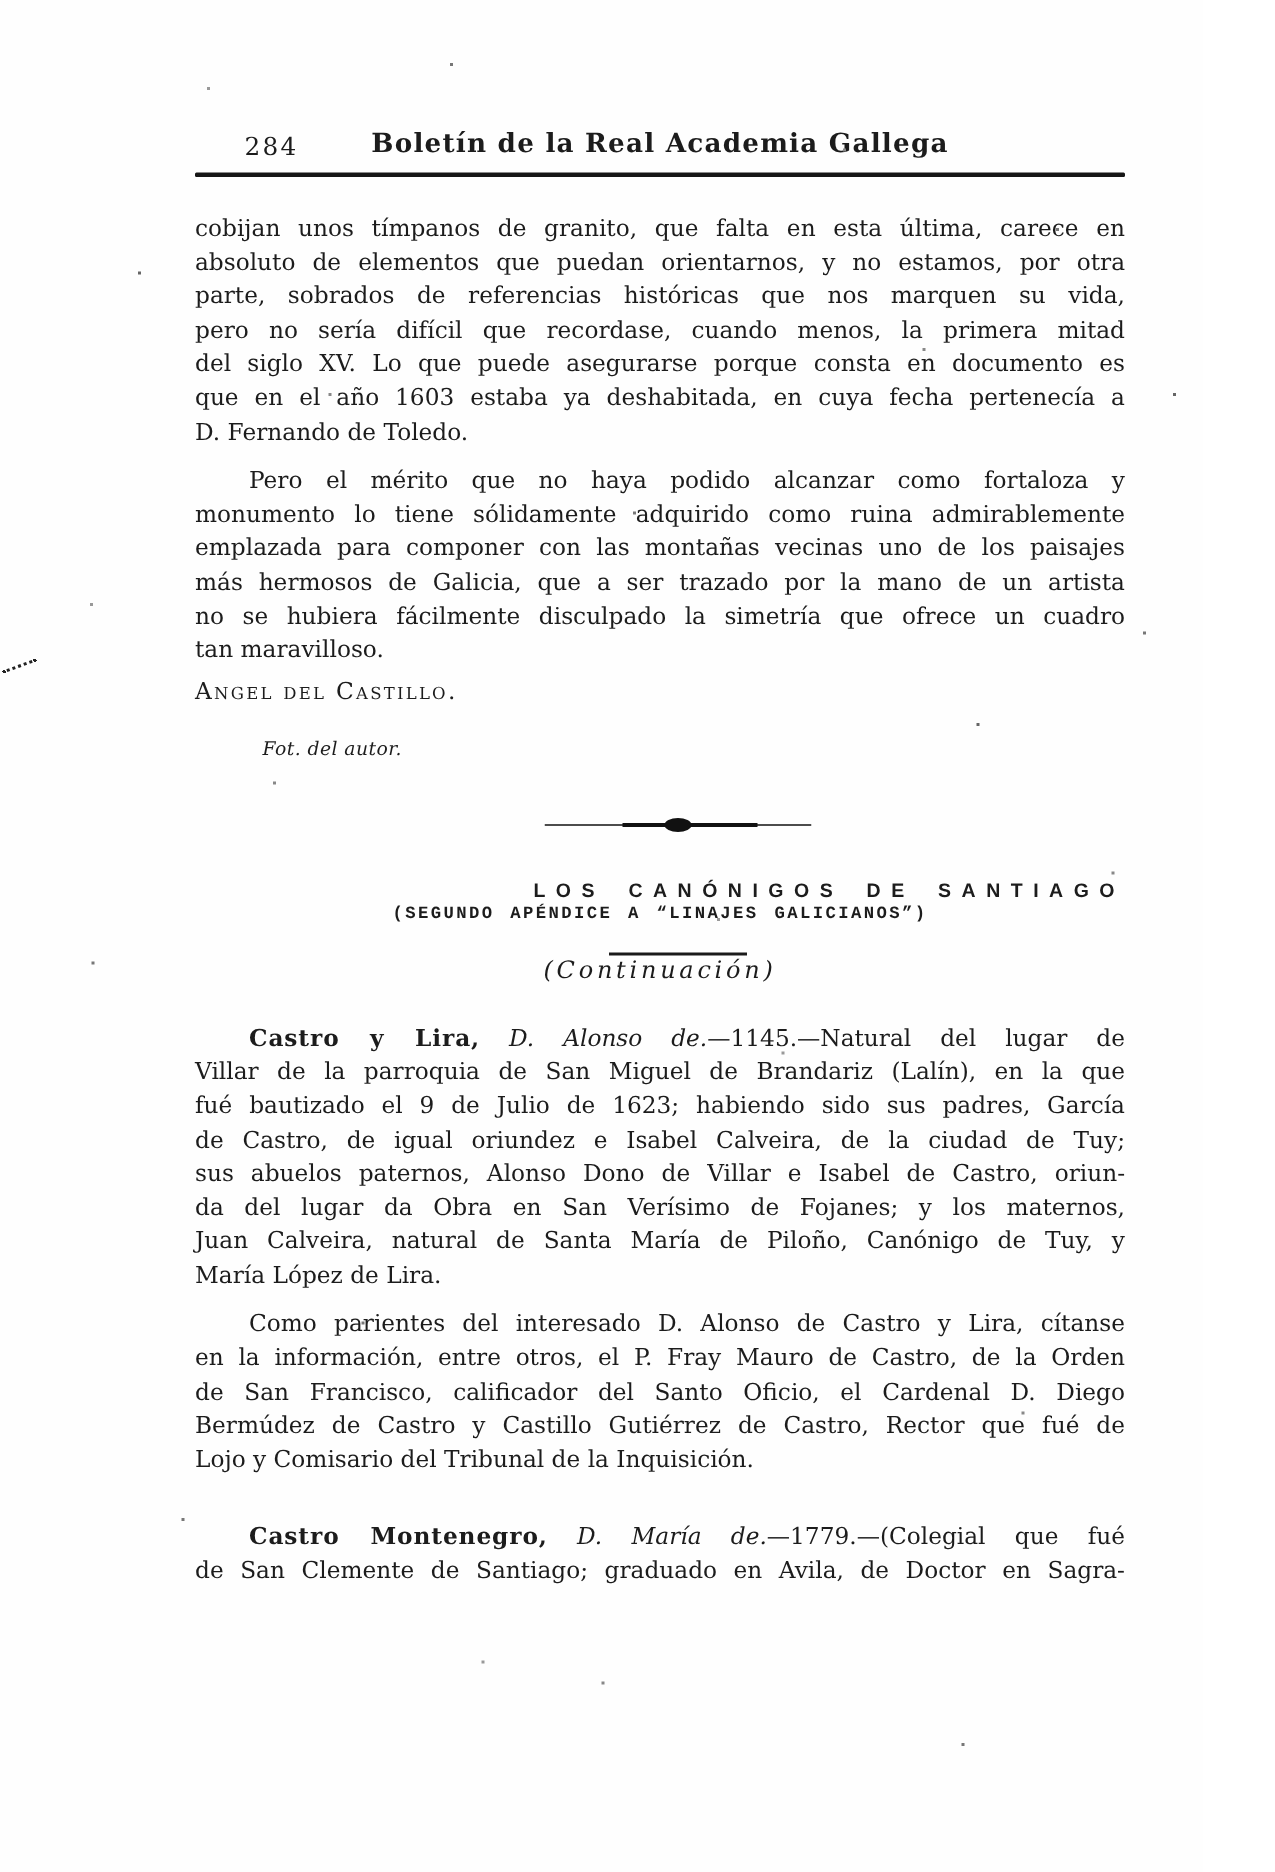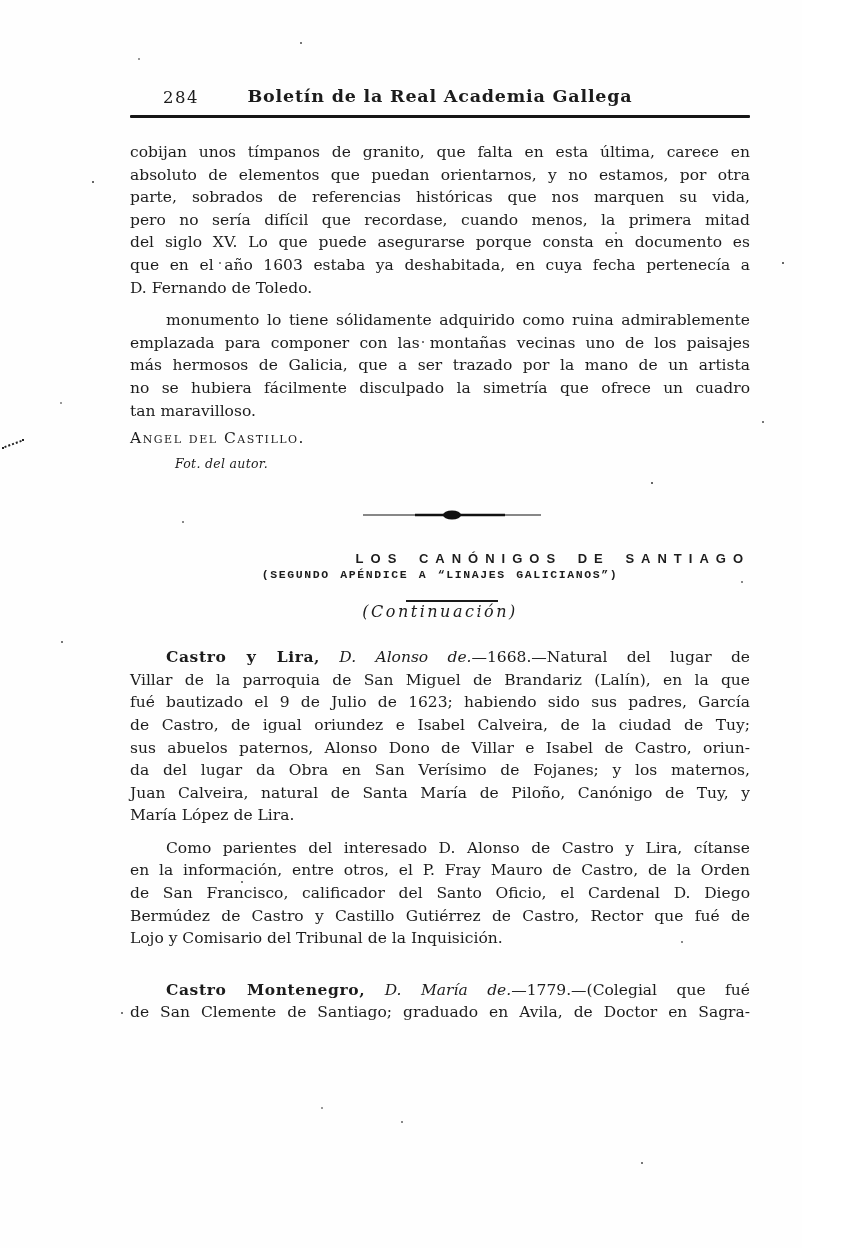--- a/index.html
+++ b/index.html
@@ -46,21 +46,21 @@
   .par-gap { margin-top: 10px; }
   .first-par { margin-top: 23px; }
 
   .signature {
     margin-top: 7px; padding-right: 38px;
     text-align: left;
     font-variant: small-caps;
     font-size: 15.5px; letter-spacing: 1.5px;
   }
   .photo-credit {
-    margin-top: 9px; margin-left: 45px;
+    margin-top: 21px; margin-left: 45px;
     font-style: italic; font-size: 12.5px; letter-spacing: 0.3px;
   }
 
   
   .divider { margin-top: 36px; text-align: center; transform: translateX(12px); height: 14px; }
 
   
   .article-title {
     margin: 30px 0 0 0; text-align: right;
     font-family: "Liberation Sans", sans-serif;
@@ -124,20 +124,21 @@
         <div class="tline">cobijan unos tímpanos de granito, que falta en esta última, carece en</div>
         <div class="tline">absoluto de elementos que puedan orientarnos, y no estamos, por otra</div>
         <div class="tline">parte, sobrados de referencias históricas que nos marquen su vida,</div>
         <div class="tline">pero no sería difícil que recordase, cuando menos, la primera mitad</div>
         <div class="tline">del siglo XV. Lo que puede asegurarse porque consta en documento es</div>
         <div class="tline">que en el año 1603 estaba ya deshabitada, en cuya fecha pertenecía a</div>
         <div class="tline tline-last">D. Fernando de Toledo.</div>
       </div>
 
     <div class="bodypar par-gap p-indent">
+        <div class="tline">Pero el mérito que no haya podido alcanzar como fortaloza y</div>
         <div class="tline">monumento lo tiene sólidamente adquirido como ruina admirablemente</div>
         <div class="tline">emplazada para componer con las montañas vecinas uno de los paisajes</div>
         <div class="tline">más hermosos de Galicia, que a ser trazado por la mano de un artista</div>
         <div class="tline">no se hubiera fácilmente disculpado la simetría que ofrece un cuadro</div>
         <div class="tline tline-last">tan maravilloso.</div>
       </div>
 
     <div class="signature">Angel del Castillo.</div>
 
     <div class="photo-credit">Fot. del autor.</div>
@@ -152,21 +153,21 @@
 
     <h1 class="article-title">LOS CANÓNIGOS DE SANTIAGO</h1>
 
     <h2 class="article-subtitle">(SEGUNDO APÉNDICE A “LINAJES GALICIANOS”)</h2>
 
     <div class="short-rule"></div>
 
     <div class="continuation">(Continuación)</div>
 
     <div class="bodypar entry">
-      <div class="tline entry-first"><b>Castro y Lira,</b><i> D. Alonso de.</i><span>—1668.—Natural del lugar de</span></div>
+      <div class="tline entry-first"><b>Castro y Lira,</b><i> D. Alonso de.</i><span>—1145.—Natural del lugar de</span></div>
       <div>
           <div class="tline">Villar de la parroquia de San Miguel de Brandariz (Lalín), en la que</div>
           <div class="tline">fué bautizado el 9 de Julio de 1623; habiendo sido sus padres, García</div>
           <div class="tline">de Castro, de igual oriundez e Isabel Calveira, de la ciudad de Tuy;</div>
           <div class="tline">sus abuelos paternos, Alonso Dono de Villar e Isabel de Castro, oriun-</div>
           <div class="tline">da del lugar da Obra en San Verísimo de Fojanes; y los maternos,</div>
           <div class="tline">Juan Calveira, natural de Santa María de Piloño, Canónigo de Tuy, y</div>
           <div class="tline tline-last">María López de Lira.</div>
         </div>
     </div>

